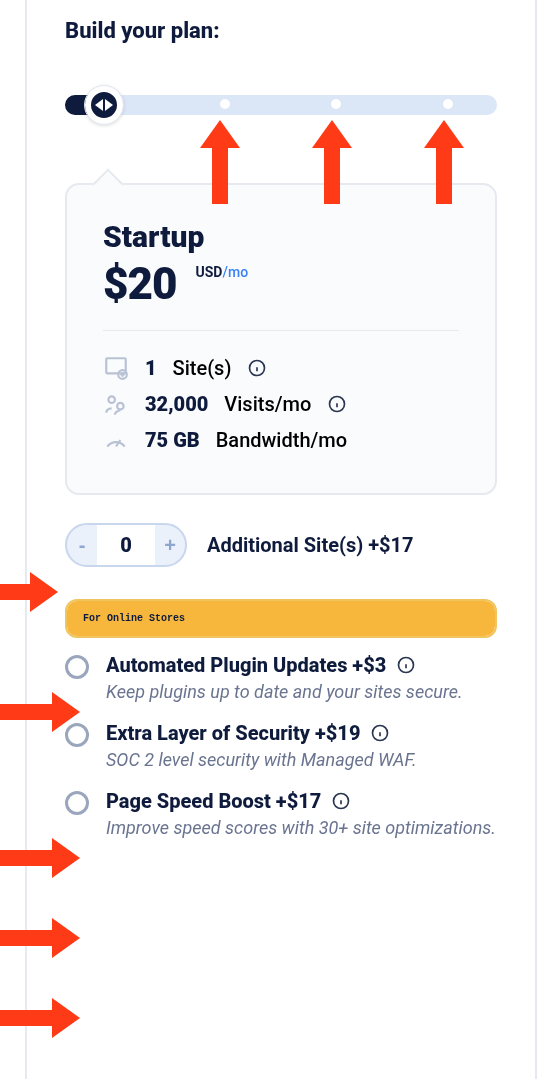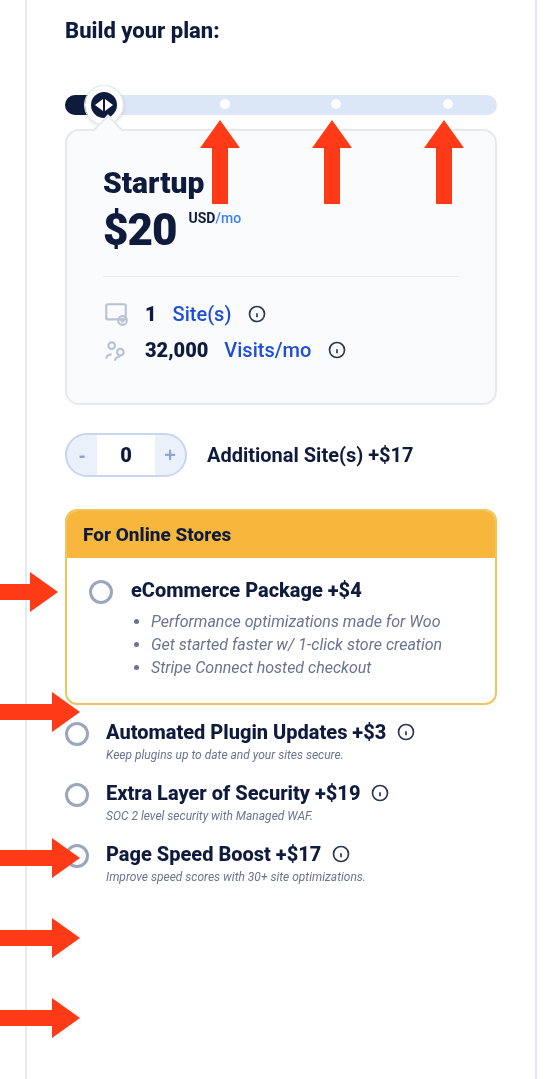--- a/index.html
+++ b/index.html
@@ -70,44 +70,45 @@
   .slider-fill {
     position: absolute;
     left: 0; top: 16px; height: 20px; width: 40px;
     background: #0f1b3d;
     border-radius: 999px 0 0 999px;
   }
 
   
   .card {
     position: relative;
+    margin-top: 54px;
     border: 2px solid #e6e9ef;
     border-radius: 14px;
     background: #fafbfd;
     padding: 34px 36px 30px 36px;
   }
   .card-caret {
     position: absolute;
     top: -12px; left: 30px;
     width: 22px; height: 22px;
     background: #fafbfd;
     border-left: 2px solid #e6e9ef;
     border-top: 2px solid #e6e9ef;
     transform: rotate(45deg);
   }
   .plan-name { font-size: 30px; font-weight: 900; color: #0f1b3d; margin-bottom: 4px; }
-  .price-row { display: flex; align-items: flex-start; gap: 12px; }
+  .price-row { display: flex; align-items: flex-start; gap: 19px; }
   .price { font-size: 44px; font-weight: 900; color: #0f1b3d; letter-spacing: -1px; }
   .price-meta { display: flex; font-size: 14px; font-weight: 700; color: #0f1b3d; margin-top: 6px; line-height: 1.2; }
   .price-meta span:last-child { font-weight: 500; color: #3b82f6; }
   .hr { height: 1px; background: #e6e9ef; margin: 20px 0 24px 0; }
   .spec { display: flex; align-items: center; gap: 16px; font-size: 20px; margin: 10px 0; }
   .spec .ico { width: 26px; height: 26px; flex: 0 0 26px; color: #b9c2d4; }
   .spec .val { font-weight: 900; color: #0f1b3d; }
-  .spec .label { font-weight: 500; color: #1d4ed8; }
+  .spec .label { font-weight: 500; color: #000000; }
   .info-ico { width: 20px; height: 20px; color: #2a3550; }
 
   
   .stepper-row { display: flex; align-items: center; gap: 20px; margin-top: 28px; }
   .stepper {
     display: flex; align-items: center;
     border: 2px solid #c8d6ee;
     border-radius: 999px;
     background: #eaf1fb;
     height: 44px;
@@ -134,33 +135,34 @@
     margin-top: 32px;
     border: 2px solid #f0c560;
     border-radius: 12px;
     overflow: hidden;
     background: #fff;
   }
   .addon-hl-hdr {
     background: #f6b73c;
     color: #0f1b3d;
     font-weight: 800;
-    font-size: 19px;
+    font-size: 10px;
     padding: 12px 16px;
+    font-family: Liberation Mono, monospace;
   }
   .addon-body { padding: 20px 22px 22px 22px; display: flex; gap: 18px; }
   .radio {
     width: 24px; height: 24px; flex: 0 0 24px;
     border: 3px solid #9aa6bc;
     border-radius: 50%;
     margin-top: 2px;
     cursor: pointer;
   }
   .addon-title { font-size: 20px; font-weight: 800; color: #0f1b3d; display: flex; align-items: center; gap: 10px; }
-  .addon-desc { font-size: 12px; font-style: italic; color: #6a7490; margin-top: 4px; }
+  .addon-desc { font-size: 18px; font-style: italic; color: #6a7490; margin-top: 4px; }
   .addon-body ul { margin-top: 10px; padding-left: 20px; }
   .addon-body li { font-size: 16px; font-style: italic; color: #6a7490; margin: 4px 0; }
 
   .addon {
     display: flex; gap: 17px;
     margin-top: 11px;
     padding: 4px 0;
   }
   .addon .content { flex: 1; }
 
@@ -242,46 +244,43 @@
       <span class="label">Visits/mo</span>
       <span class="info-ico">
         <svg viewBox="0 0 24 24" fill="none" stroke="currentColor" stroke-width="2">
             <circle cx="12" cy="12" r="9"></circle>
             <path d="M12 8h.01M11 12h1v4"></path>
           </svg>
       </span>
     </div>
 
 
+    <div class="spec">
+      <span class="ico">
+        <svg viewBox="0 0 24 24" fill="none" stroke="currentColor" stroke-width="2">
+            <path d="M4 18a10 10 0 0 1 16 0"></path>
+            <path d="M12 18l4-6"></path>
+          </svg>
+      </span>
+      <span class="val">75 GB</span>
+      <span class="label">Bandwidth/mo</span>
+    </div>
   </div>
 
   <div class="stepper-row">
     <div class="stepper">
       <button>-</button>
       <div class="count">0</div>
       <button>+</button>
     </div>
     <div class="stepper-label">Additional Site(s) +$17</div>
   </div>
 
   <div class="addon-hl">
     <div class="addon-hl-hdr">For Online Stores</div>
-    <div class="addon-body">
-      <div class="radio"></div>
-      <div class="content">
-        <div class="addon-title">
-          <span>eCommerce Package +$4</span>
-        </div>
-        <ul>
-          <li>Performance optimizations made for Woo</li>
-          <li>Get started faster w/ 1-click store creation</li>
-          <li>Stripe Connect hosted checkout</li>
-        </ul>
-      </div>
-    </div>
   </div>
 
   <div class="addon">
     <div class="radio"></div>
     <div class="content">
       <div class="addon-title">
         <span>Automated Plugin Updates +$3</span>
         <span class="info-ico">
           <svg viewBox="0 0 24 24" fill="none" stroke="currentColor" stroke-width="2">
               <circle cx="12" cy="12" r="9"></circle>

